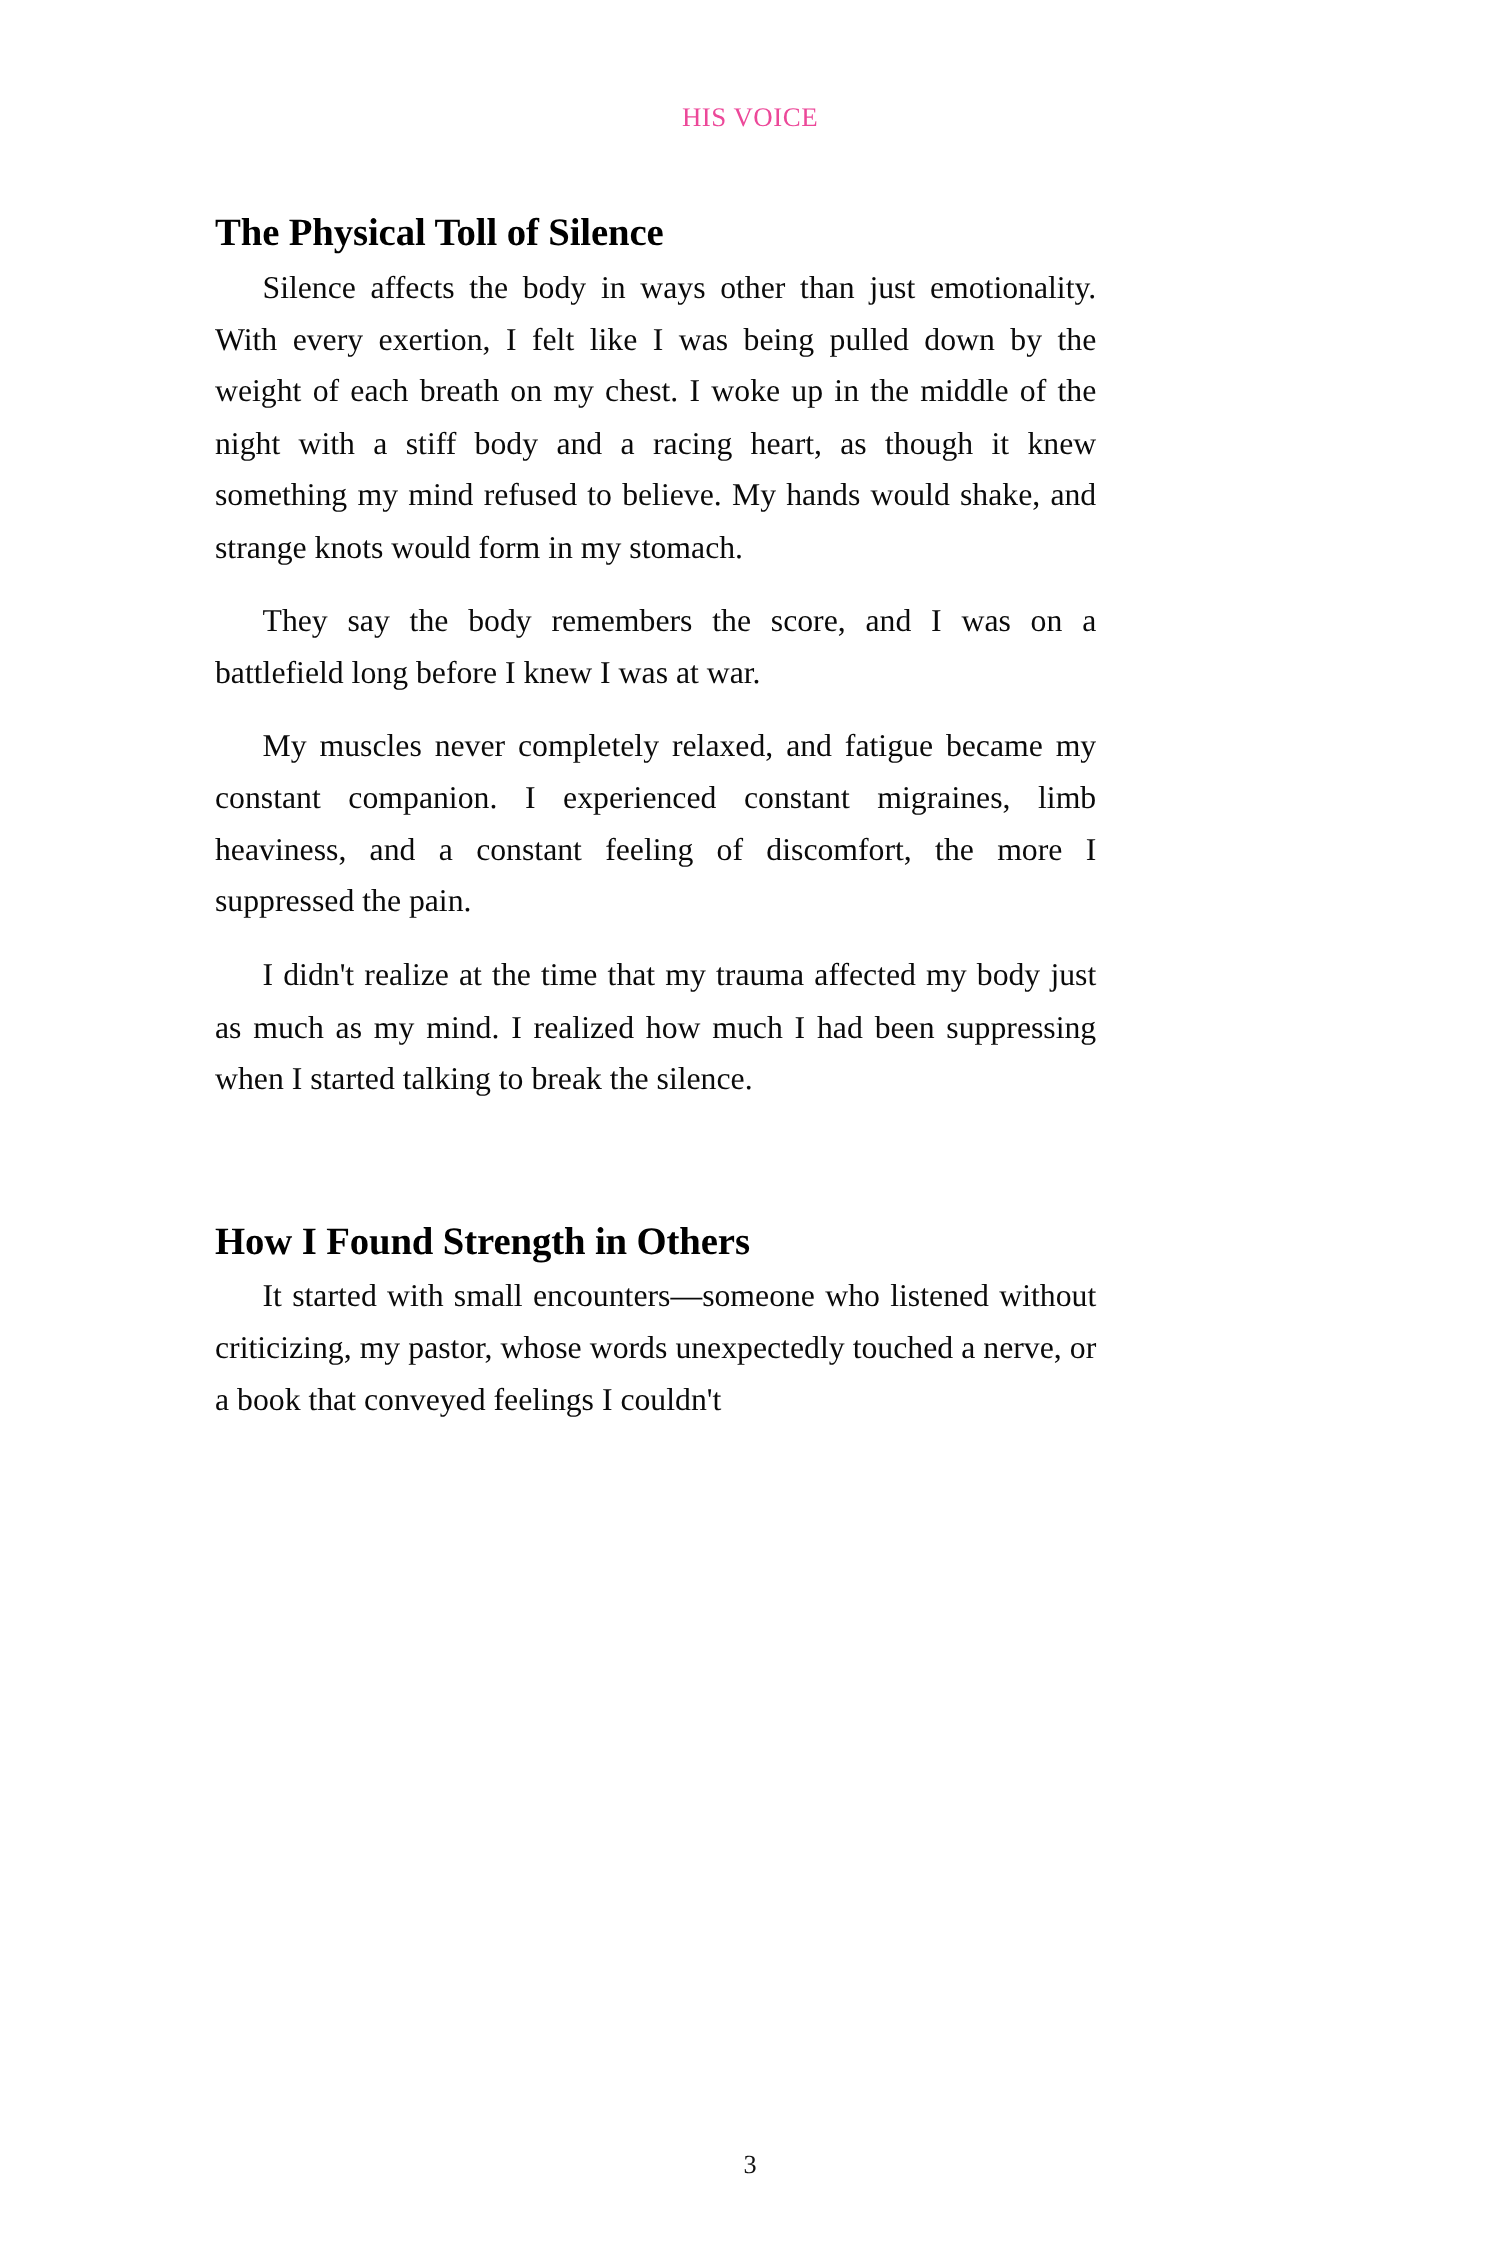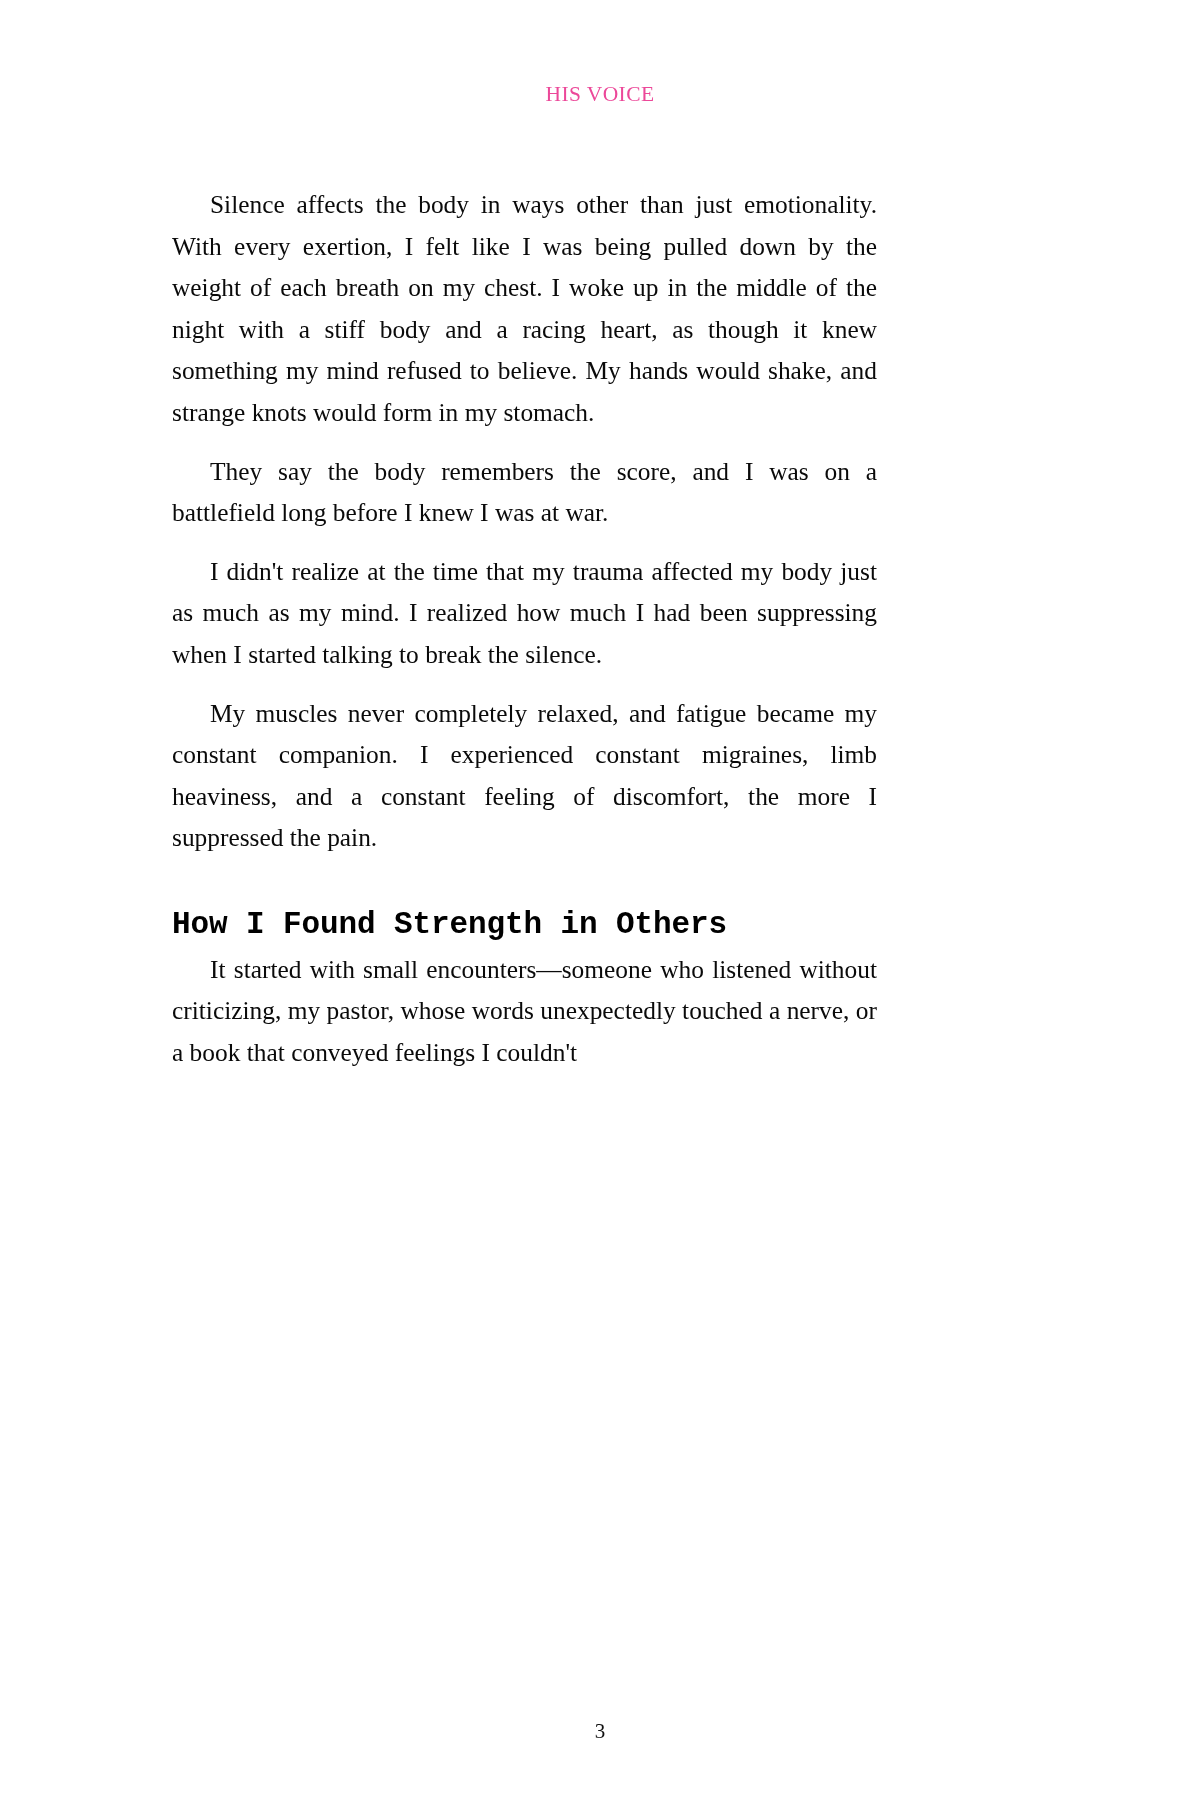--- a/index.html
+++ b/index.html
@@ -44,22 +44,21 @@
   h2.section-heading {
     font-size: 31px;
     font-weight: bold;
     line-height: 1.16;
     margin: 0 0 6px 0;
     letter-spacing: -0.1px;
     color: #000000;
   }
 
   h2.section-heading.subsequent {
-    margin-top: 48px;
-    font-family: Liberation Mono, monospace;
+    margin-top: 90px;
   }
 
   p.body-par {
     font-size: 25.4px;
     line-height: 41.6px;
     text-align: justify;
     text-justify: inter-word;
     margin: 16px 0 17px 0;
     text-indent: 38px;
     color: #0a0a0a;
@@ -90,28 +89,29 @@
 </style>
 </head>
 <body>
 
 <div class="page">
 
   <div class="running-header">HIS VOICE</div>
 
   <div class="content">
 
+    <h2 class="section-heading">The Physical Toll of Silence</h2>
 
     <p class="body-par">Silence affects the body in ways other than just emotionality. With every exertion, I felt like I was being pulled down by the weight of each breath on my chest. I woke up in the middle of the night with a stiff body and a racing heart, as though it knew something my mind refused to believe. My hands would shake, and strange knots would form in my stomach.</p>
 
     <p class="body-par">They say the body remembers the score, and I was on a battlefield long before I knew I was at war.</p>
 
+    <p class="body-par">My muscles never completely relaxed, and fatigue became my constant companion. I experienced constant migraines, limb heaviness, and a constant feeling of discomfort, the more I suppressed the pain.</p>
+
     <p class="body-par">I didn't realize at the time that my trauma affected my body just as much as my mind. I realized how much I had been suppressing when I started talking to break the silence.</p>
-
-    <p class="body-par">My muscles never completely relaxed, and fatigue became my constant companion. I experienced constant migraines, limb heaviness, and a constant feeling of discomfort, the more I suppressed the pain.</p>
 
     <h2 class="section-heading subsequent">How I Found Strength in Others</h2>
 
 
     <p class="body-par">It started with small encounters—someone who listened without criticizing, my pastor, whose words unexpectedly touched a nerve, or a book that conveyed feelings I couldn't</p>
 
   </div>
 
   <div class="folio">3</div>
 

